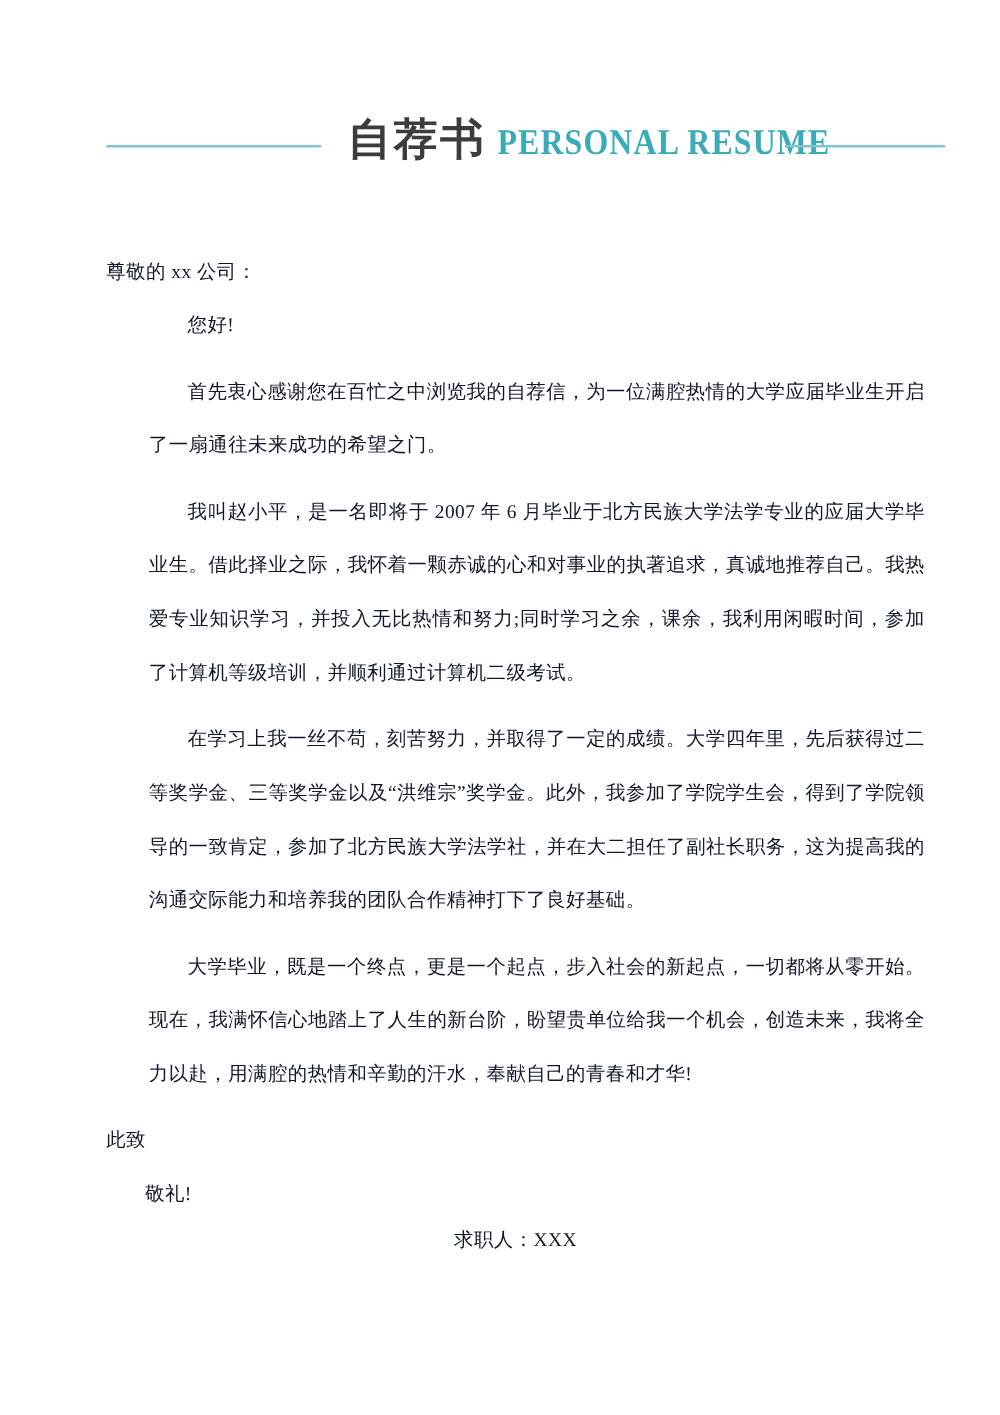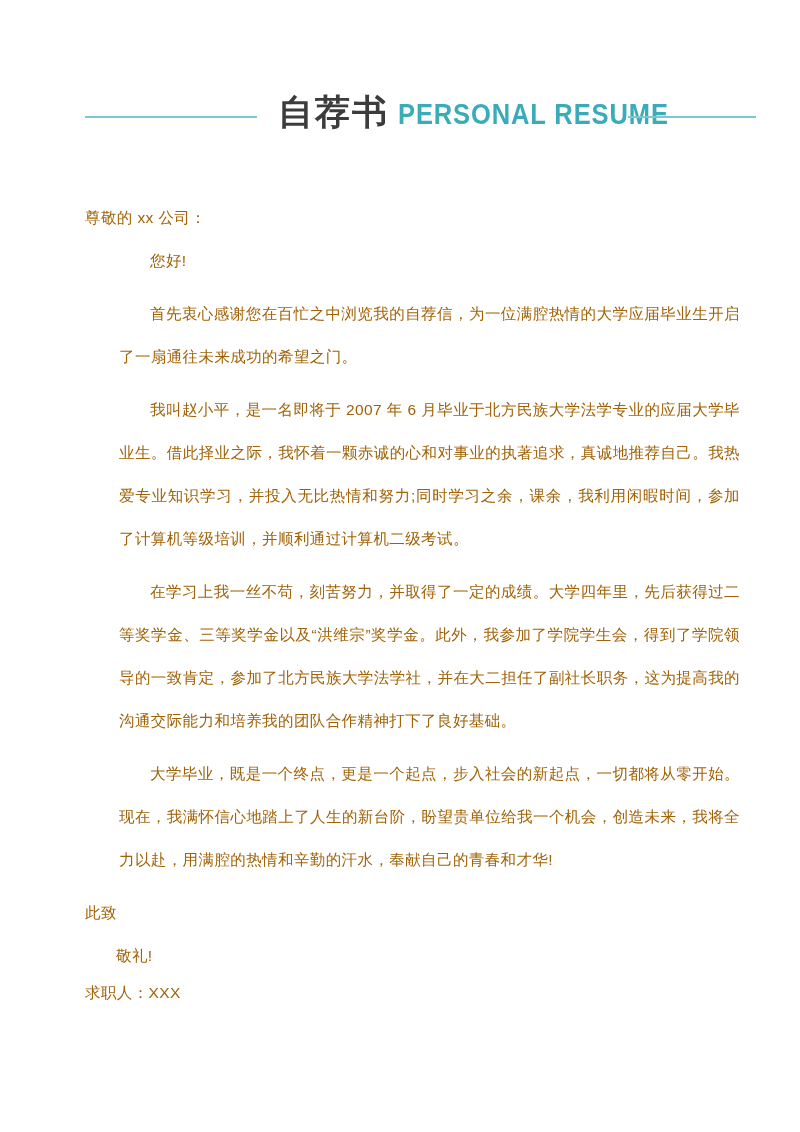--- a/index.html
+++ b/index.html
@@ -1,21 +1,21 @@
 <!DOCTYPE html>
 <html><head>
 <meta charset="utf-8">
 <style>
   html, body { margin: 0; padding: 0; background: #ffffff; }
   .page {
     position: relative;
     width: 800px;
     height: 1132px;
     background: #ffffff;
-    font-family: Liberation Sans, sans-serif;
+    font-family: Liberation Serif, serif;
     overflow: hidden;
   }
   
   .title-rule {
     position: absolute;
     top: 116px;
     height: 2px;
     background: #7cc7d0;
   }
   .title-rule.left  { left: 85px;  width: 172px; }
@@ -48,27 +48,27 @@
   }
   
   .letter {
     position: absolute;
     top: 196px;
     left: 85px;
     width: 655px;
     font-size: 15.5px;
     line-height: 43px;
     letter-spacing: 0.4px;
-    color: #a16207;
+    color: #0f172a;
     text-align: justify;
   }
   .letter p { margin: 0; }
   .letter p.indent { text-indent: 2em; }
   .letter p.para { margin-bottom: 10px; margin-left: 34px; }
-  .letter p.sign { text-align: left; margin-top: -6px; }
+  .letter p.sign { text-align: center; margin-top: -6px; }
 </style>
 </head>
 <body>
 
 <div class="page">
 
   <header>
     <span class="title-rule left"></span>
     <h1 class="title-cn">自荐书</h1>
     <h1 class="title-en">PERSONAL RESUME</h1>

